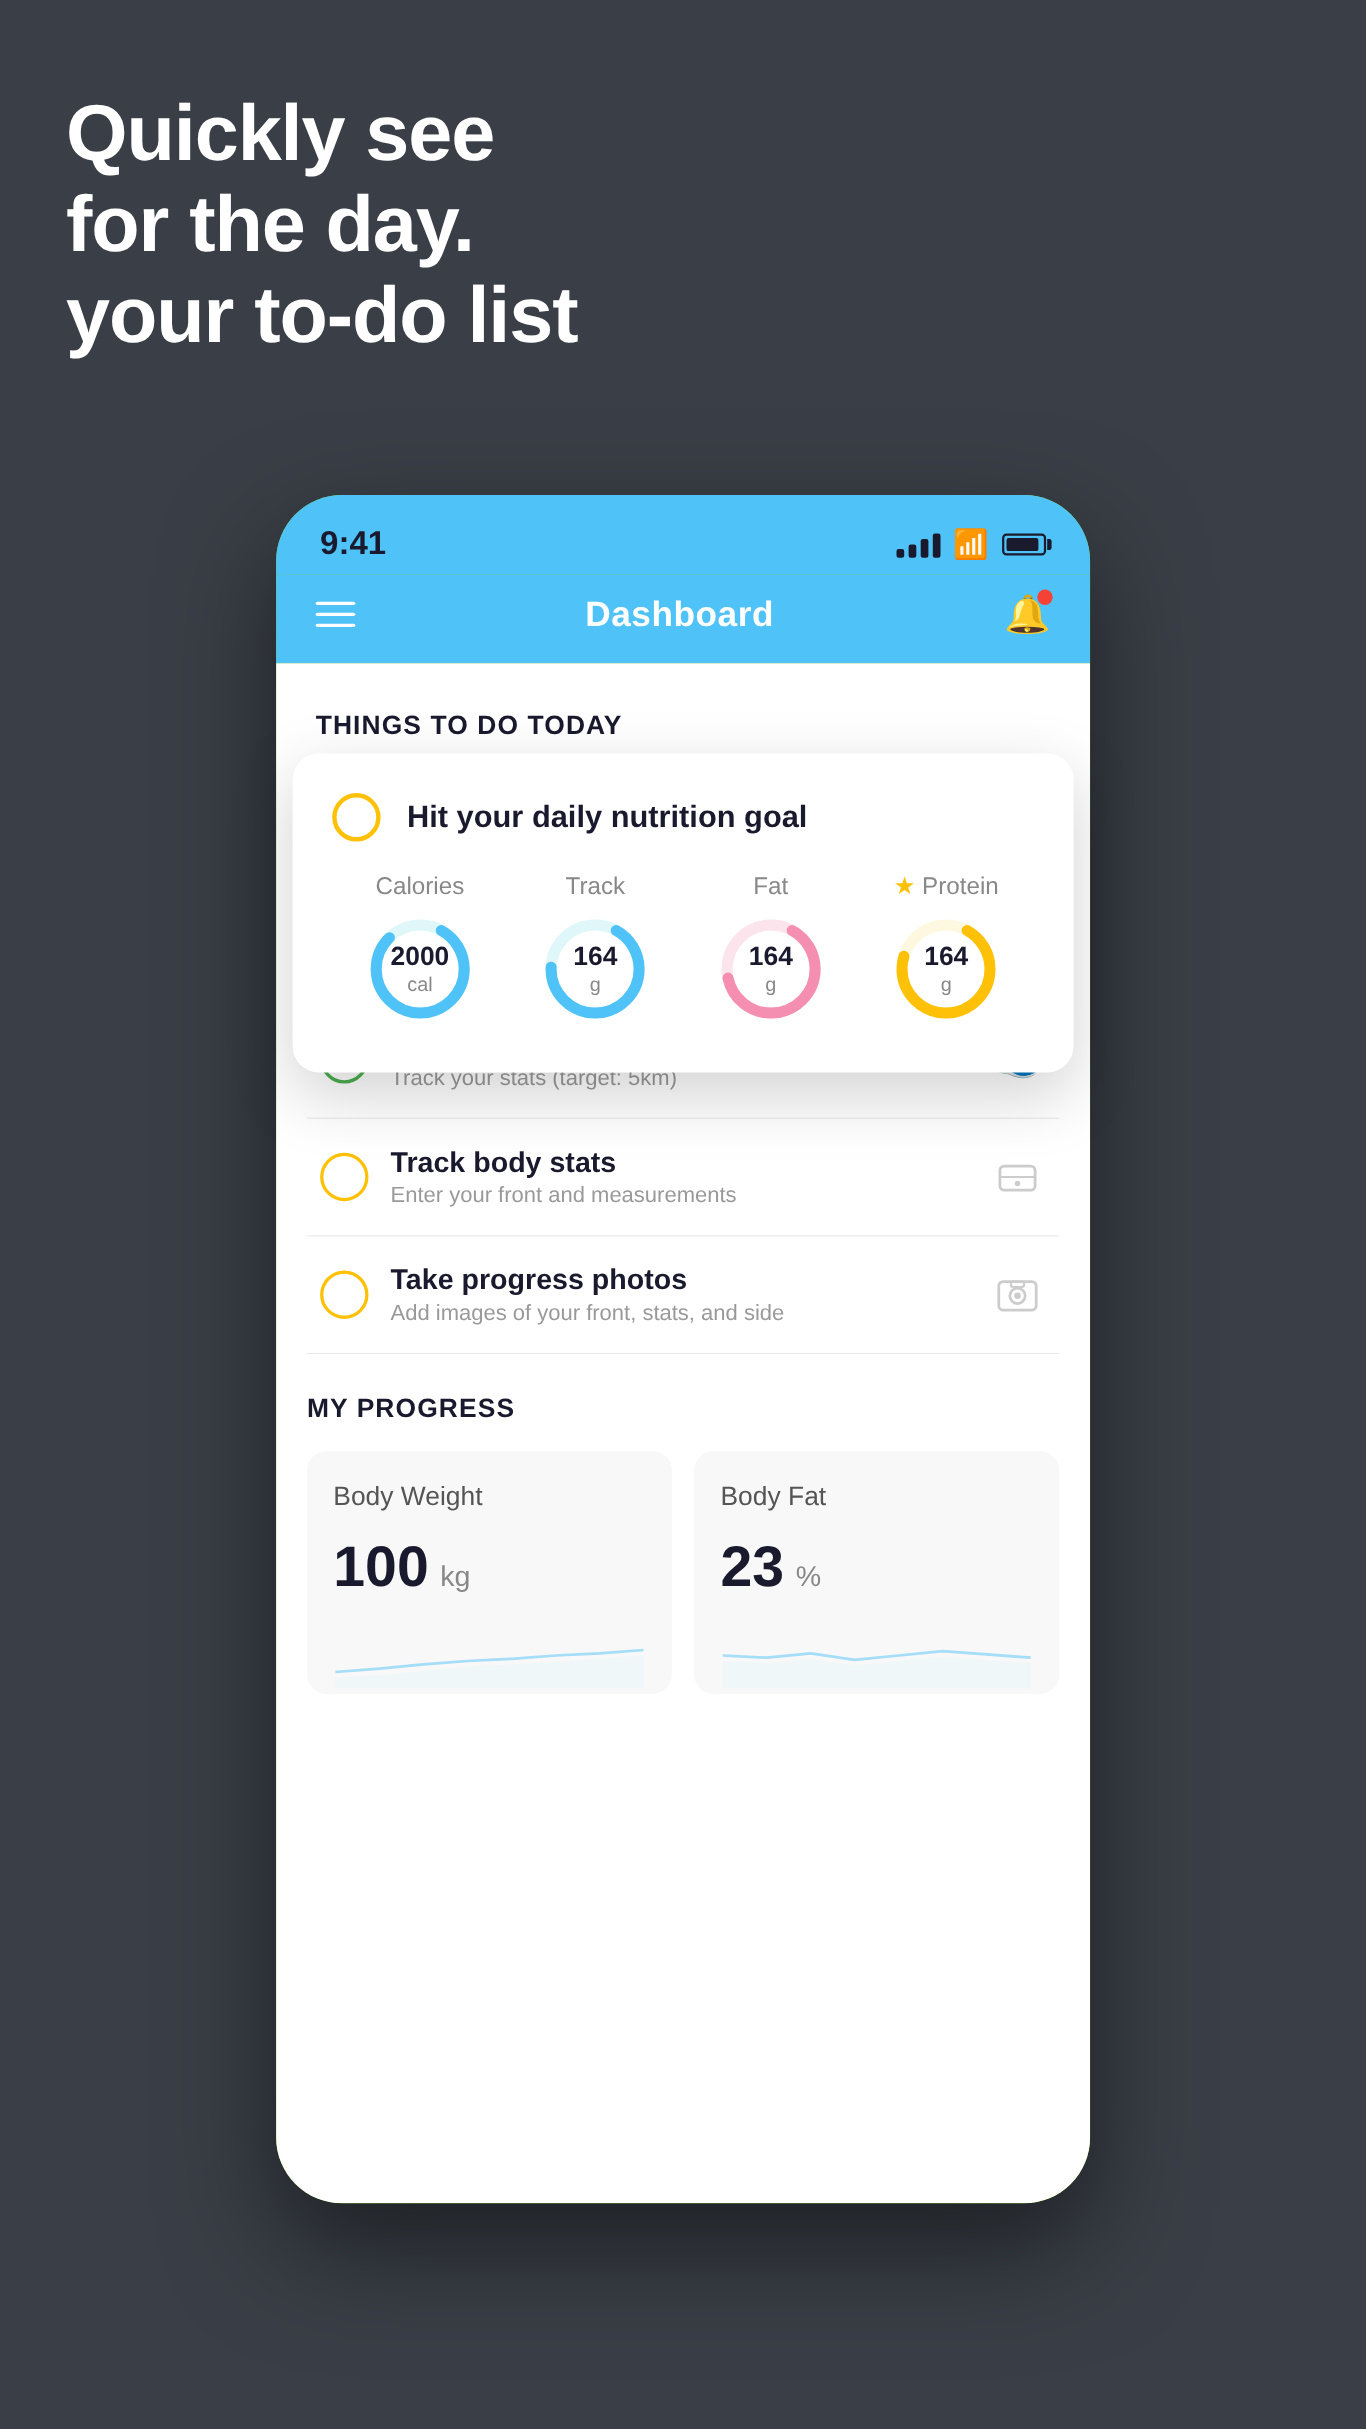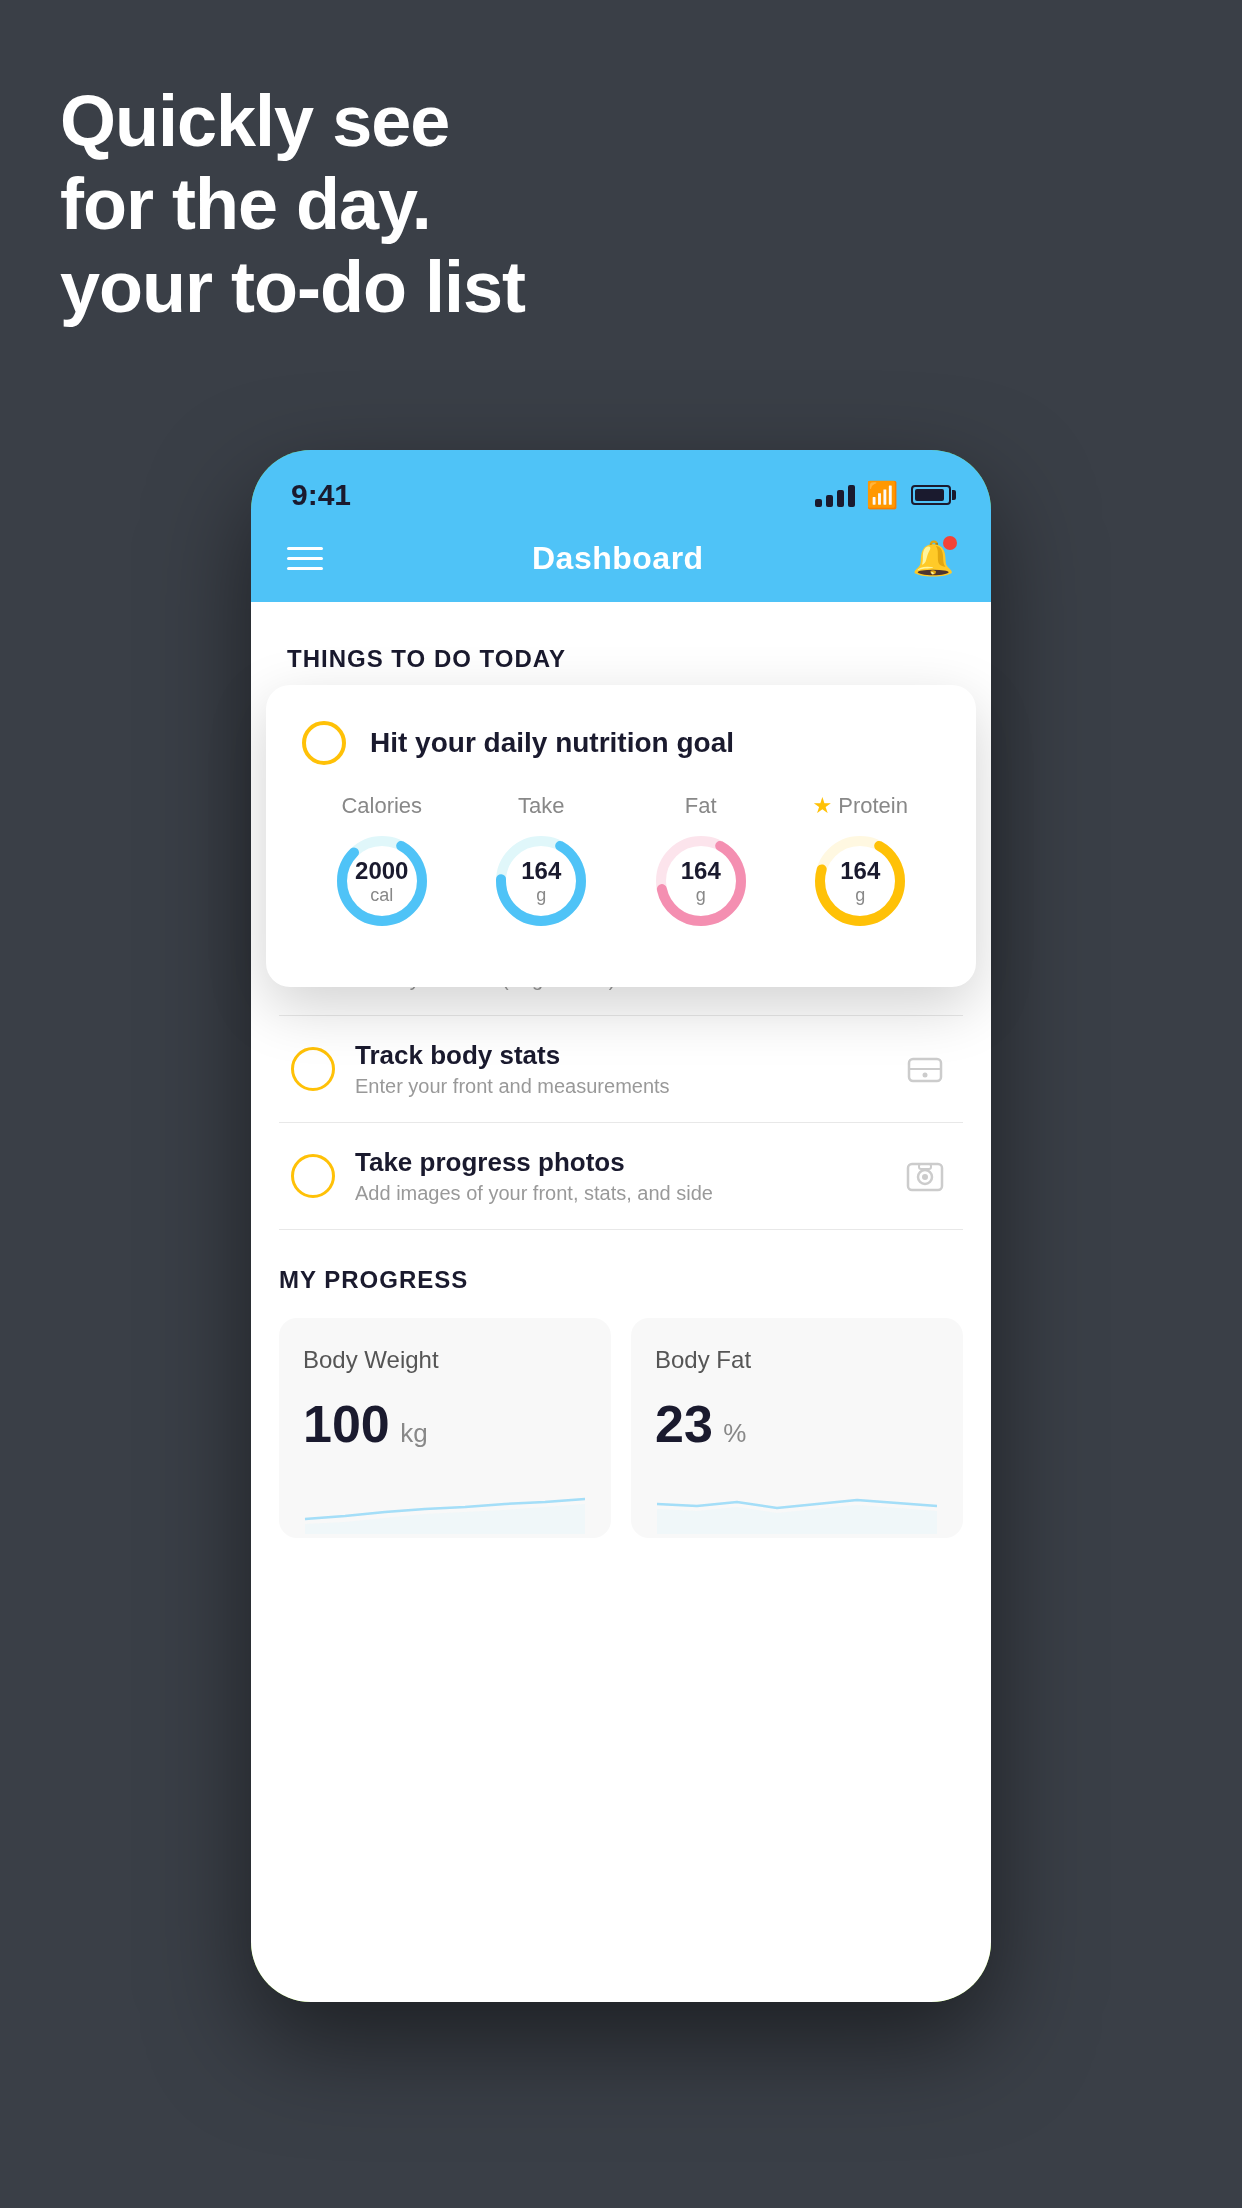--- a/index.html
+++ b/index.html
@@ -166,21 +166,21 @@
 
     
     .nutrition-card {
       position: absolute;
       top: 685px;
       left: 50%;
       transform: translateX(-50%);
       width: 710px;
       background: #fff;
       border-radius: 24px;
-      padding: 36px 36px 56px;
+      padding: 36px 36px 44px;
       box-shadow: 0 20px 60px rgba(0,0,0,0.18);
       z-index: 10;
     }
     .nutrition-card-header {
       display: flex;
       align-items: center;
       gap: 24px;
       margin-bottom: 28px;
     }
     .circle-check {
@@ -469,21 +469,21 @@
           <circle cx="50" cy="50" r="40" fill="none" stroke="#4fc3f7" stroke-width="10" stroke-dasharray="200 251" stroke-dashoffset="-20" stroke-linecap="round" transform="rotate(-90 50 50)"></circle>
         </svg>
         <div class="ring-center-text">
           <div class="ring-value">2000</div>
           <div class="ring-unit">cal</div>
         </div>
       </div>
     </div>
 
     <div class="ring-item">
-      <span class="ring-label">Take</span>
+      <span class="ring-label">Track</span>
       <div style="position:relative; width:100px; height:100px;">
         <svg class="ring-svg" viewBox="0 0 100 100">
           <circle cx="50" cy="50" r="40" fill="none" stroke="#e0f7fa" stroke-width="10"></circle>
           <circle cx="50" cy="50" r="40" fill="none" stroke="#4fc3f7" stroke-width="10" stroke-dasharray="170 251" stroke-dashoffset="-20" stroke-linecap="round" transform="rotate(-90 50 50)"></circle>
         </svg>
         <div class="ring-center-text">
           <div class="ring-value">164</div>
           <div class="ring-unit">g</div>
         </div>
       </div>

